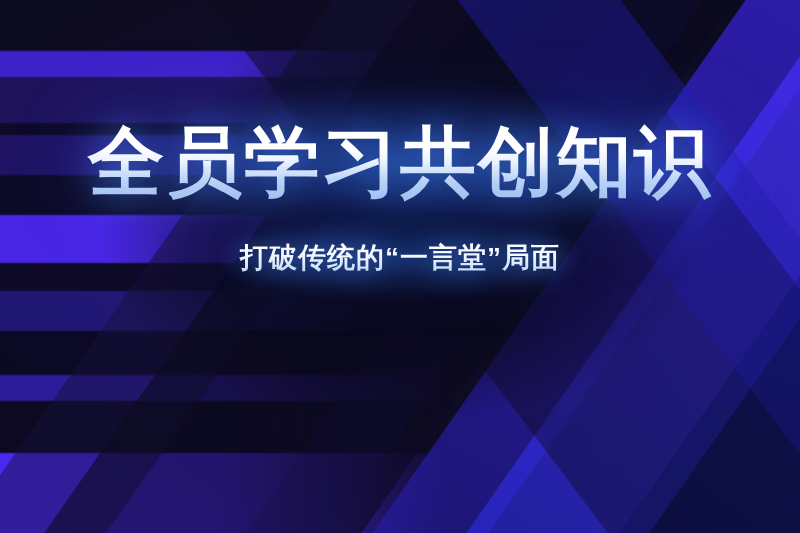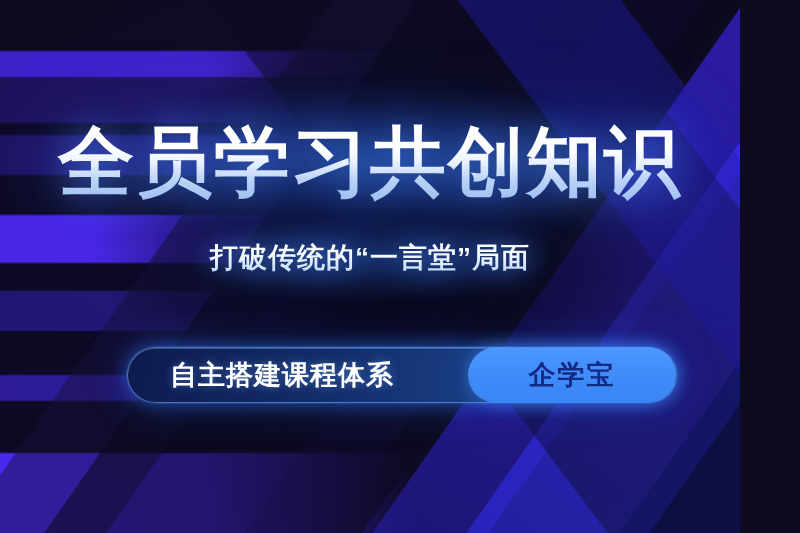--- a/index.html
+++ b/index.html
@@ -2,21 +2,21 @@
 <html><head>
 <meta charset="utf-8">
 <style>
   html, body {
     margin: 0;
     padding: 0;
     background: #0d0b1f;
   }
   #banner {
     position: relative;
-    width: 740px;
+    width: 800px;
     height: 533px;
     overflow: hidden;
     background: #110e29;
     font-family: "Liberation Sans", "DejaVu Sans", sans-serif;
     -webkit-font-smoothing: antialiased;
   }
 
   
   .bg-base {
     position: absolute;
@@ -241,21 +241,15 @@
   <div class="center-dark"></div>
   <div class="bloom"></div>
   <div class="bloom2"></div>
 
   <div class="content">
 
     <div class="headline">全员学习共创知识</div>
 
     <div class="subhead">打破传统的“一言堂”局面</div>
 
-    <div class="pill">
-      <span class="pill-label">自主搭建课程体系</span>
-      <div class="pill-cta">
-        <span class="pill-cta-label">企学宝</span>
-      </div>
-    </div>
 
   </div>
 </div>
 
 </body></html>

